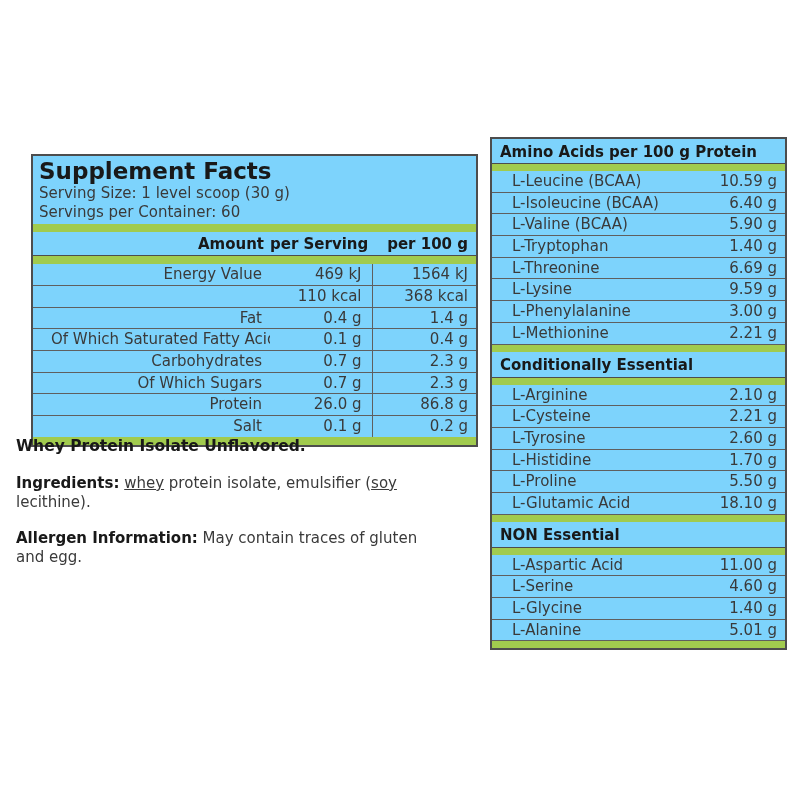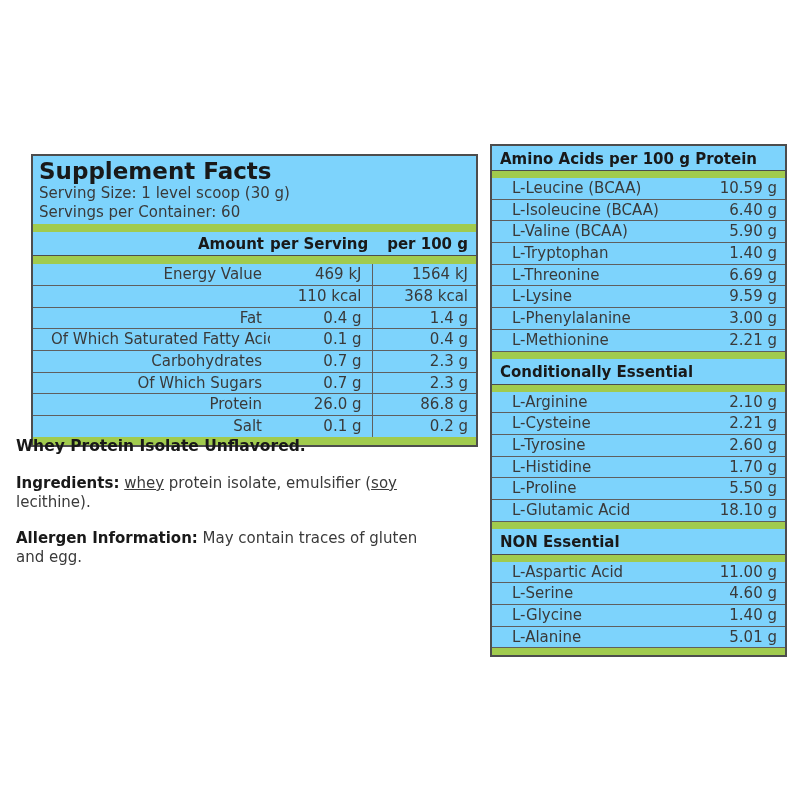--- a/index.html
+++ b/index.html
@@ -3,21 +3,21 @@
 <meta charset="utf-8">
 <style>
   html,body{margin:0;padding:0;}
   body{
     width:800px;height:800px;position:relative;background:#ffffff;
     font-family:"DejaVu Sans","Liberation Sans",sans-serif;color:#3a3a3a;
     -webkit-font-smoothing:antialiased;
   }
   .panel{position:absolute;border:2px solid #4d4d4d;box-sizing:border-box;background:#7dd3fc;}
   #left-panel{left:31px;top:154px;width:447px;}
-  #right-panel{left:490px;top:144px;width:297px;}
+  #right-panel{left:490px;top:137px;width:297px;}
 
   .sf-title{font-size:23px;font-weight:bold;color:#191919;line-height:1.05;padding:3px 6px 1px 6px;}
   .sf-sub{font-size:15px;line-height:1.24;padding:0 6px;color:#3a3a3a;}
   .greenbar{height:8px;background:#a1cb4e;}
   .greenbar.mt{margin-top:3px;}
   .greenbar.thin{height:7px;}
 
   table{width:100%;border-collapse:collapse;table-layout:fixed;font-size:15px;}
   col.c1{width:102px;} col.c2{width:104px;}
   #facts-header th{

